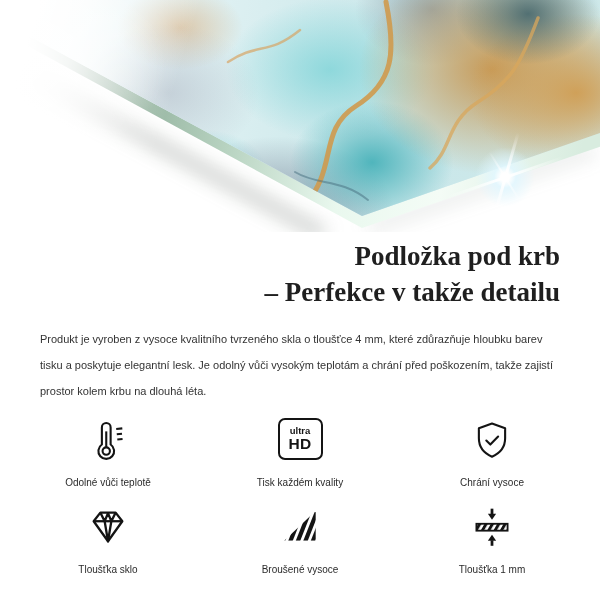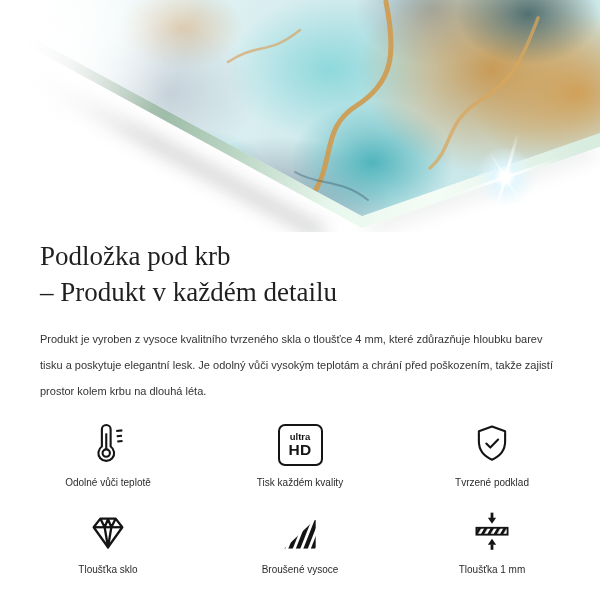--- a/index.html
+++ b/index.html
@@ -48,27 +48,27 @@
     background:linear-gradient(to bottom,transparent,rgba(255,255,255,.95) 45%,rgba(255,255,255,.95) 55%,transparent);
     transform:rotate(16deg);}
   .sparkle .r2{position:absolute;left:-62px;top:-1.5px;width:124px;height:3px;
     background:linear-gradient(to right,transparent,rgba(255,255,255,.95) 45%,rgba(255,255,255,.95) 55%,transparent);
     transform:rotate(-19deg);}
   .sparkle .r3{position:absolute;left:-30px;top:-1px;width:60px;height:2px;
     background:linear-gradient(to right,transparent,rgba(255,255,255,.8),transparent);
     transform:rotate(58deg);}
   
   .content{padding:0 40px;}
-  .title{font-family:"Liberation Serif","DejaVu Serif",serif;font-weight:400;
-    font-size:27px;line-height:36px;color:#1f1f1f;margin:6px 0 16px;}
+  .title{font-family:"Liberation Serif","DejaVu Serif",serif;font-weight:700;
+    font-size:27px;line-height:36px;color:#1f1f1f;margin:6px 0 16px;text-align:right;}
   .desc{font-size:11px;line-height:26px;color:#333;margin:9px 0 0;max-width:533px;}
   
   .features{margin:14px 12px 0;display:grid;grid-template-columns:repeat(3,1fr);row-gap:17px;}
   .feature{display:flex;flex-direction:column;align-items:center;}
-  .icon-box{height:48px;display:flex;align-items:flex-end;justify-content:center;}
+  .icon-box{height:48px;display:flex;align-items:flex-start;justify-content:center;}
   .feature-label{margin-top:11px;font-size:10px;color:#2b2b2b;}
   .uhd{width:41px;height:38px;border:2.6px solid #141414;border-radius:7px;
     display:flex;flex-direction:column;align-items:center;justify-content:center;color:#141414;}
   .uhd-top{font-size:9.5px;font-weight:700;line-height:1.1;}
   .uhd-bottom{font-size:15.5px;font-weight:800;line-height:1;letter-spacing:.2px;}
   svg.ic{stroke:#141414;fill:none;stroke-width:2.4;stroke-linejoin:round;}
 </style>
 </head>
 <body>
 
@@ -88,21 +88,21 @@
     <div class="core"></div>
       <div class="r1"></div>
       <div class="r2"></div>
       <div class="r3"></div>
   </div>
 </div>
 
 <div class="content">
   <h1 class="title">
     <span>Podložka pod krb</span><br>
-    <span>– Produkt v každém detailu</span>
+    <span>– Perfekce v takže detailu</span>
   </h1>
   <p class="desc">Produkt je vyroben z vysoce kvalitního tvrzeného skla o tloušťce 4 mm, které zdůrazňuje hloubku barev tisku a poskytuje elegantní lesk. Je odolný vůči vysokým teplotám a chrání před poškozením, takže zajistí prostor kolem krbu na dlouhá léta.</p>
 </div>
 
 <div class="features">
 
   <div class="feature">
     <div class="icon-box">
       <svg class="ic" width="42" height="46" viewBox="0 0 48 48">
         <path d="M27 28 V8.5 a5 5 0 0 0 -10 0 V28 a9 9 0 1 0 10 0 Z"></path>
@@ -128,21 +128,21 @@
     <div class="feature-label">Tisk každém kvality</div>
   </div>
 
   <div class="feature">
     <div class="icon-box">
       <svg class="ic" width="42" height="45" viewBox="0 0 48 48">
         <path d="M24 4.5 L39 10 v11.5 c0 10.5 -6.8 17.5 -15 21 c-8.2 -3.5 -15 -10.5 -15 -21 V10 Z"></path>
         <path d="M17.5 24 l4.6 4.6 L31 19.5" stroke-linecap="round"></path>
       </svg>
     </div>
-    <div class="feature-label">Tvrzené podklad</div>
+    <div class="feature-label">Chrání vysoce</div>
   </div>
 
   <div class="feature">
     <div class="icon-box">
       <svg class="ic" width="46" height="42" viewBox="0 0 48 44">
         <path d="M9 17 L16 8 h16 L39 17 L24 38 Z"></path>
         <path d="M9 17 h30"></path>
         <path d="M16 8 L20.5 17 L24 8.5 L27.5 17 L32 8"></path>
         <path d="M20.5 17 L24 38 L27.5 17"></path>
       </svg>

